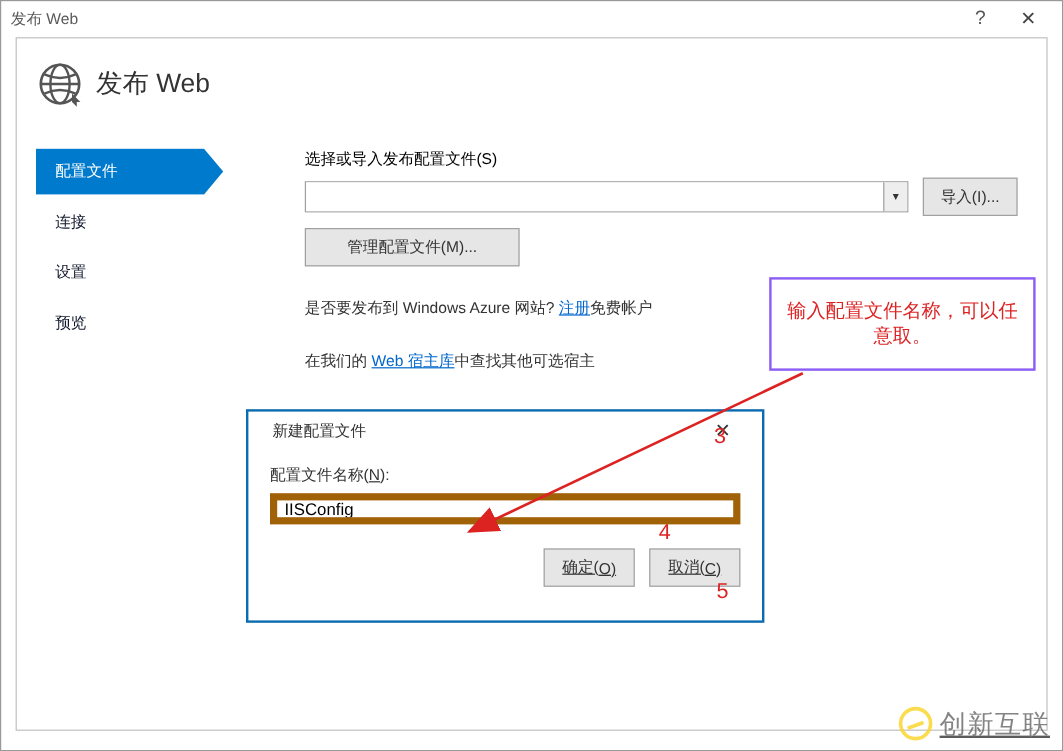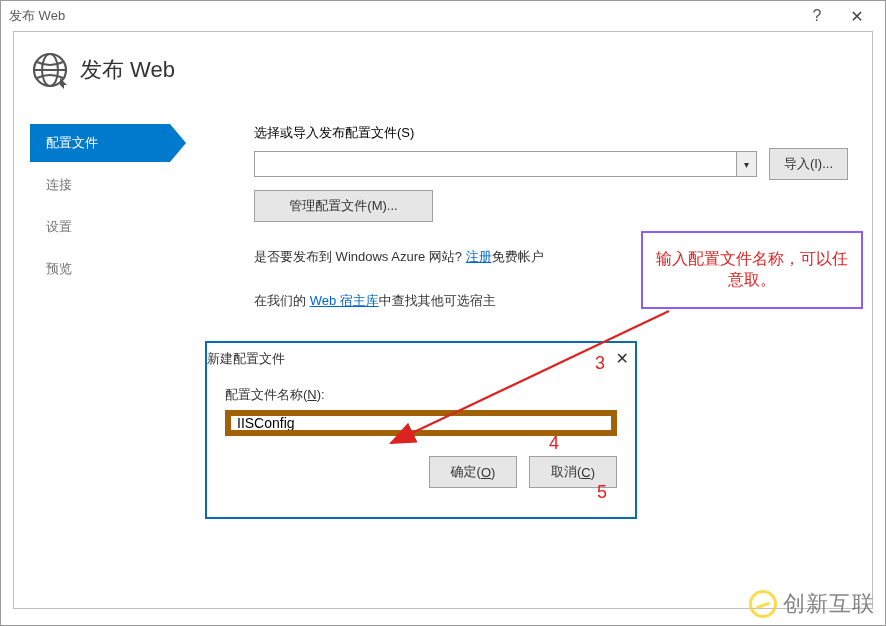--- a/index.html
+++ b/index.html
@@ -19,59 +19,59 @@
     .titlebar { display: flex; align-items: center; height: 30px; padding: 0 8px; color: #5a5a5a; }
     .title-text { flex: 1; }
     .title-help { width: 40px; text-align: center; color: #555; font-size: 16px; cursor: pointer; }
     .title-close { width: 40px; text-align: center; color: #444; font-size: 16px; cursor: pointer; }
     .inner-frame { margin: 0 12px 10px 12px; border: 1px solid #c0c0c0; height: 578px; position: relative; background: #fff; }
     .header { display: flex; align-items: center; padding: 18px 16px 16px 16px; }
     .globe-icon svg { width: 40px; height: 40px; display: block; }
     .header-title { font-size: 22px; color: #333; margin-left: 10px; }
     .content-row { display: flex; margin-top: 18px; }
     .sidebar { width: 200px; padding-left: 16px; }
-    .tab { padding: 10px 16px; color: #737373; font-size: 13px; cursor: pointer; margin-bottom: 4px; }
+    .tab { padding: 10px 16px; color: #0f172a; font-size: 13px; cursor: pointer; margin-bottom: 4px; }
     .tab.active { background: #007acc; color: #fff; position: relative; width: 140px; }
     .tab.active::after {
       content: ""; position: absolute; right: -16px; top: 0;
       border-top: 19px solid transparent; border-bottom: 19px solid transparent; border-left: 16px solid #007acc;
     }
     .main { flex: 1; padding-right: 24px; padding-left: 40px; }
     .row-label { margin-bottom: 6px; color: #000000; font-size: 13px; }
     .row1 { display: flex; gap: 12px; align-items: center; margin-bottom: 10px; }
     .combo { flex: 1; display: flex; height: 26px; border: 1px solid #a0a0a0; background: #fff; }
     .combo-input { flex:1; border:none; outline:none; padding: 0 6px; font-size: 12px; background: #fff; }
     .combo-btn { width: 20px; border-left: 1px solid #a0a0a0; background: #eee; display:flex; align-items:center; justify-content:center; cursor:pointer; color:#333; font-size:10px; }
     .btn { height: 26px; padding: 15px 14px; background: #e6e6e6; border: 1px solid #a0a0a0; font-size: 13px; cursor:pointer; display:flex; align-items:center; }
     .btn-wide { width: 179px; justify-content:center; }
     .row-text { margin-top: 26px; font-size: 13px; }
     .link { color: #0066cc; text-decoration: underline; cursor: pointer; }
     .modal {
       position: absolute; left: 204px; top: 340px; width: 432px; height: 178px;
       border: 2px solid #0a6cb0; background: #fff; z-index: 10;
     }
-    .modal-titlebar { display:flex; align-items:center; padding: 6px 0; font-size:13px; color:#333; }
+    .modal-titlebar { display:flex; align-items:center; padding: 6px 20px; font-size:13px; color:#333; }
     .modal-titlebar .m-close { margin-left:auto; font-size:16px; cursor:pointer; padding:0 6px; }
     .modal-body { padding: 12px 18px 0 18px; }
     .modal-label { font-size:13px; margin-bottom: 6px; }
     .modal-input { width: 100%; height: 26px; border: 6px solid #a16207; padding: 0 6px; font-size: 14px; outline:none; margin-bottom: 20px; }
     .modal-buttons { display:flex; justify-content:flex-end; gap: 12px; padding: 0 18px 12px 18px; }
-    .modal-buttons .btn { height: 28px; width: 88px; justify-content:center; }
+    .modal-buttons .btn { height: 28px; width: 76px; justify-content:center;text-decoration:underline; }
     .callout {
       position: absolute; right: 22px; top: 230px; width: 222px; height: 78px;
       border: 2px solid #8b5cf6; background: #fff; color: #d22; font-size: 16px;
       display:flex; align-items:center; justify-content:center; text-align:center;
       padding: 6px 10px; z-index: 5;
     }
     .anno { position: absolute; color:#d22; font-size:18px; font-weight:normal; z-index: 15; }
     .anno3 { left: 594px; top: 352px; }
     .anno4 { left: 548px; top: 432px; }
     .anno5 { left: 596px; top: 481px; }
     .arrow-svg { position:absolute; left:0; top:0; width:886px; height:626px; z-index:12; pointer-events:none; }
-    .wm { position:absolute; right:10px; bottom:6px; display:flex; align-items:center; opacity:0.8; z-index:20; }
+    .wm { position:absolute; right:10px; bottom:6px; display:flex; align-items:flex-start; opacity:0.8; z-index:20;text-decoration:underline; }
     .wm-logo { width:28px; height:28px; border:3px solid #f9d423; border-radius:50%; position:relative; margin-right:6px; }
     .wm-logo::after { content:""; position:absolute; width:14px; height:3px; background:#f9d423; top:11px; left:4px; transform:rotate(-20deg); }
     .wm-text { color:#666; font-size:22px; letter-spacing:1px; font-weight:200; }
     u.underline { text-decoration: underline; }
   </style>
 </head>
 <body>
 
 <div class="outer-window">
   <div class="titlebar">

